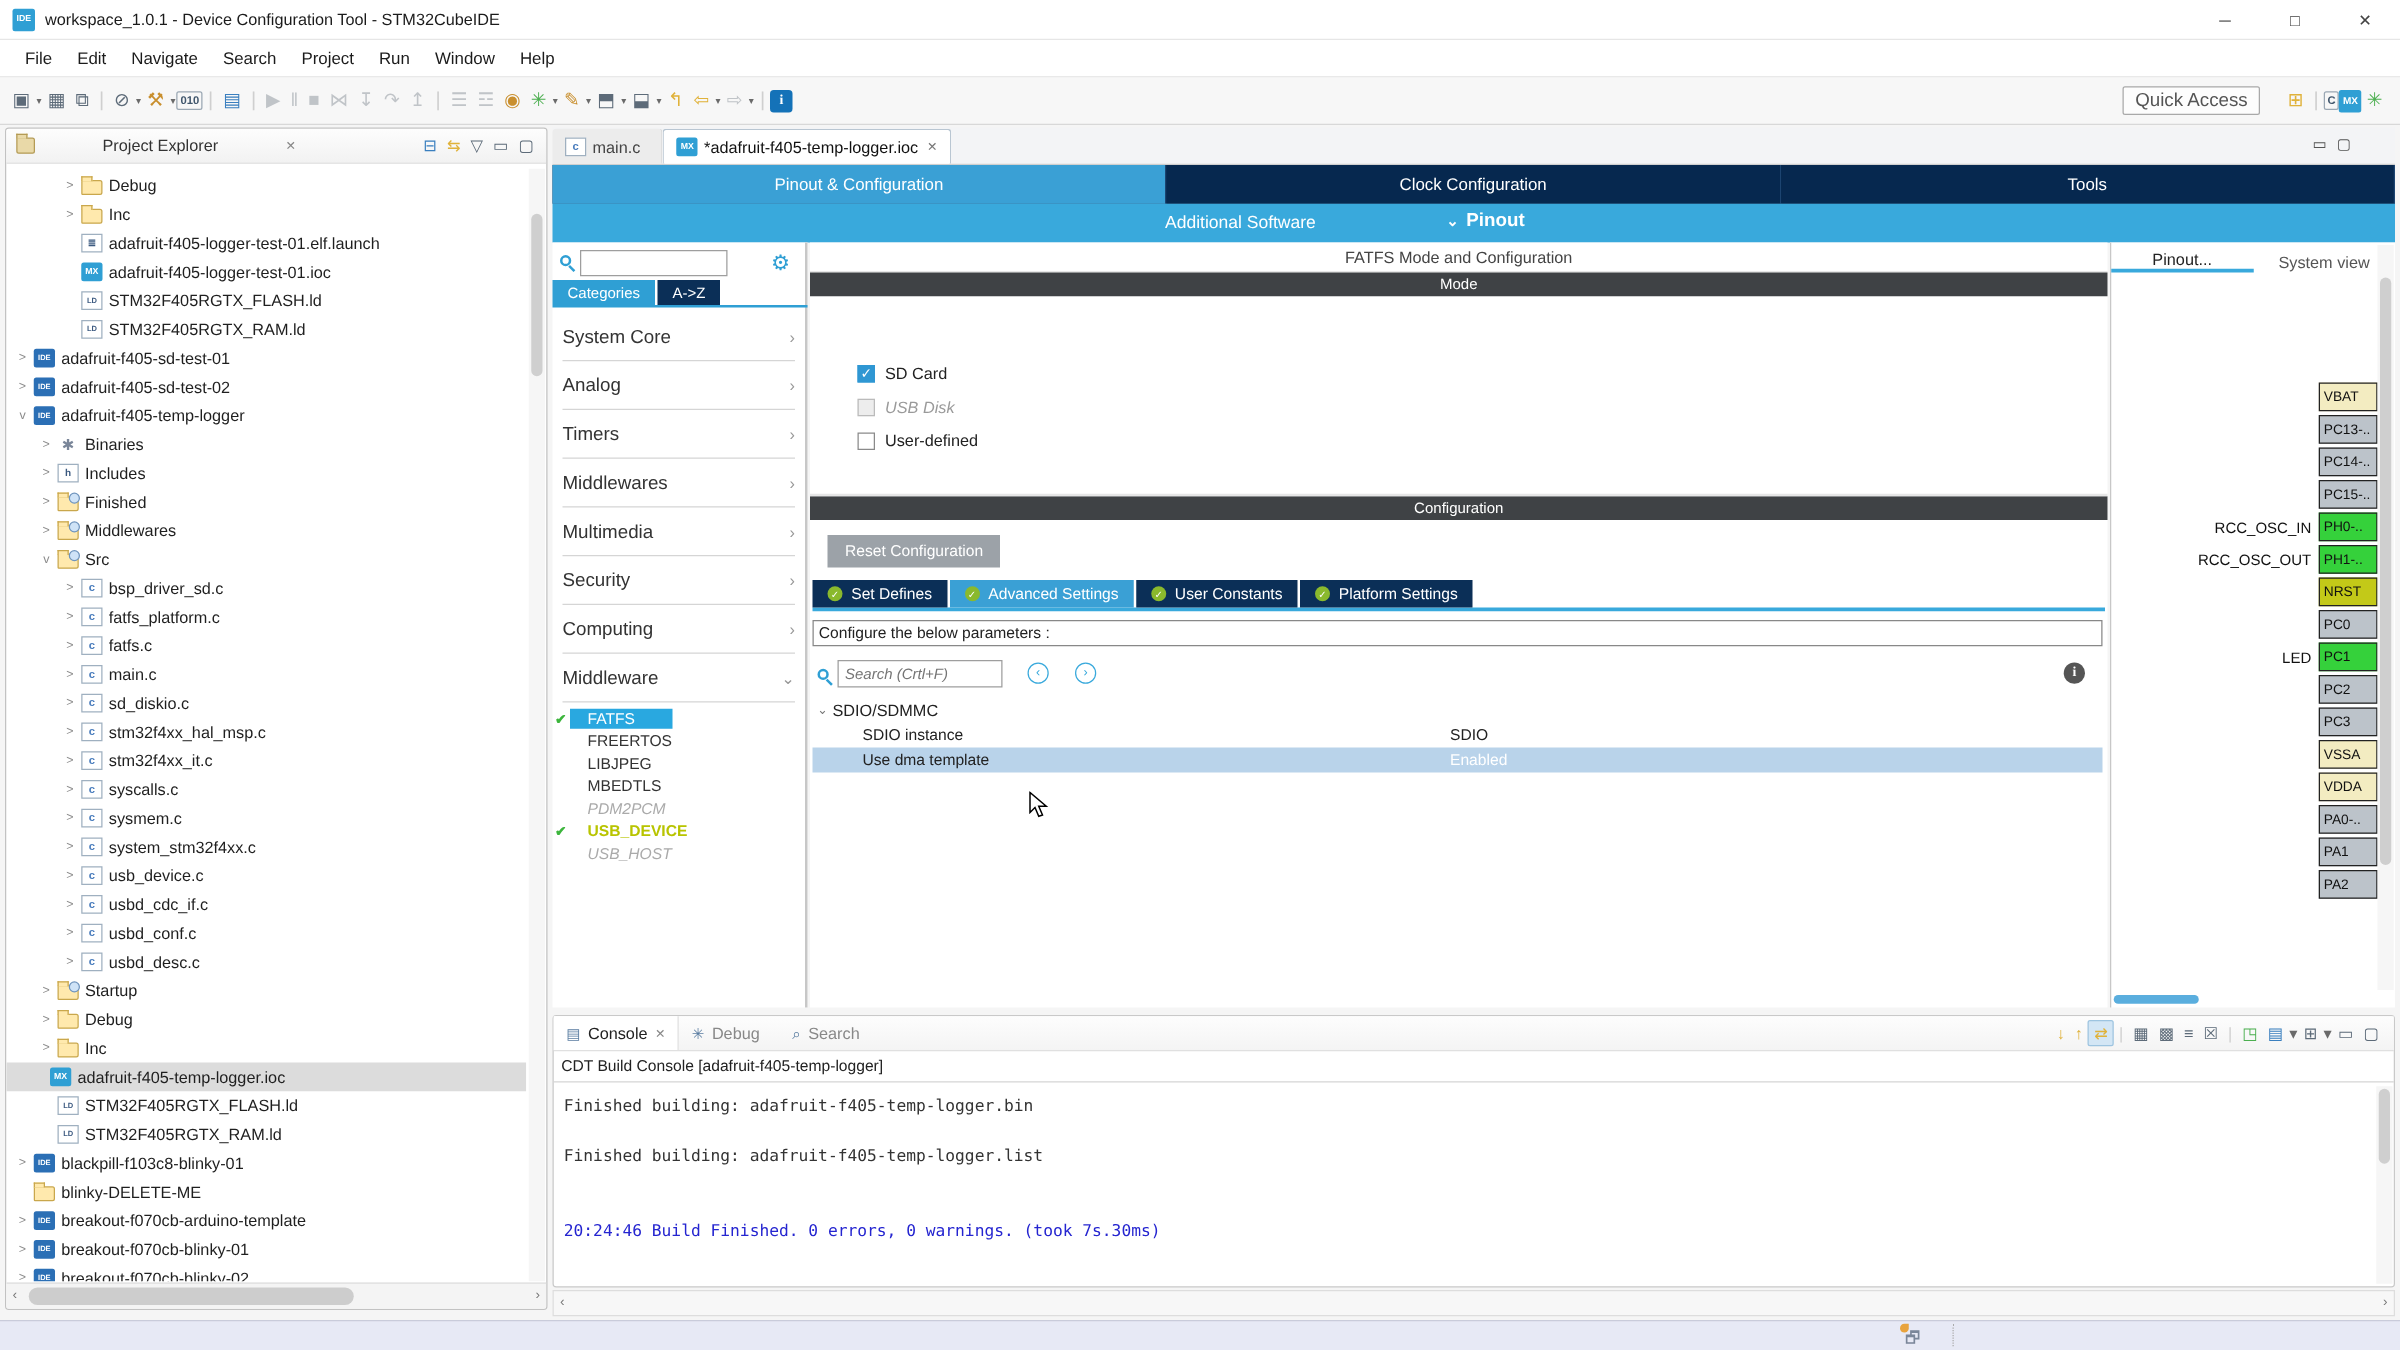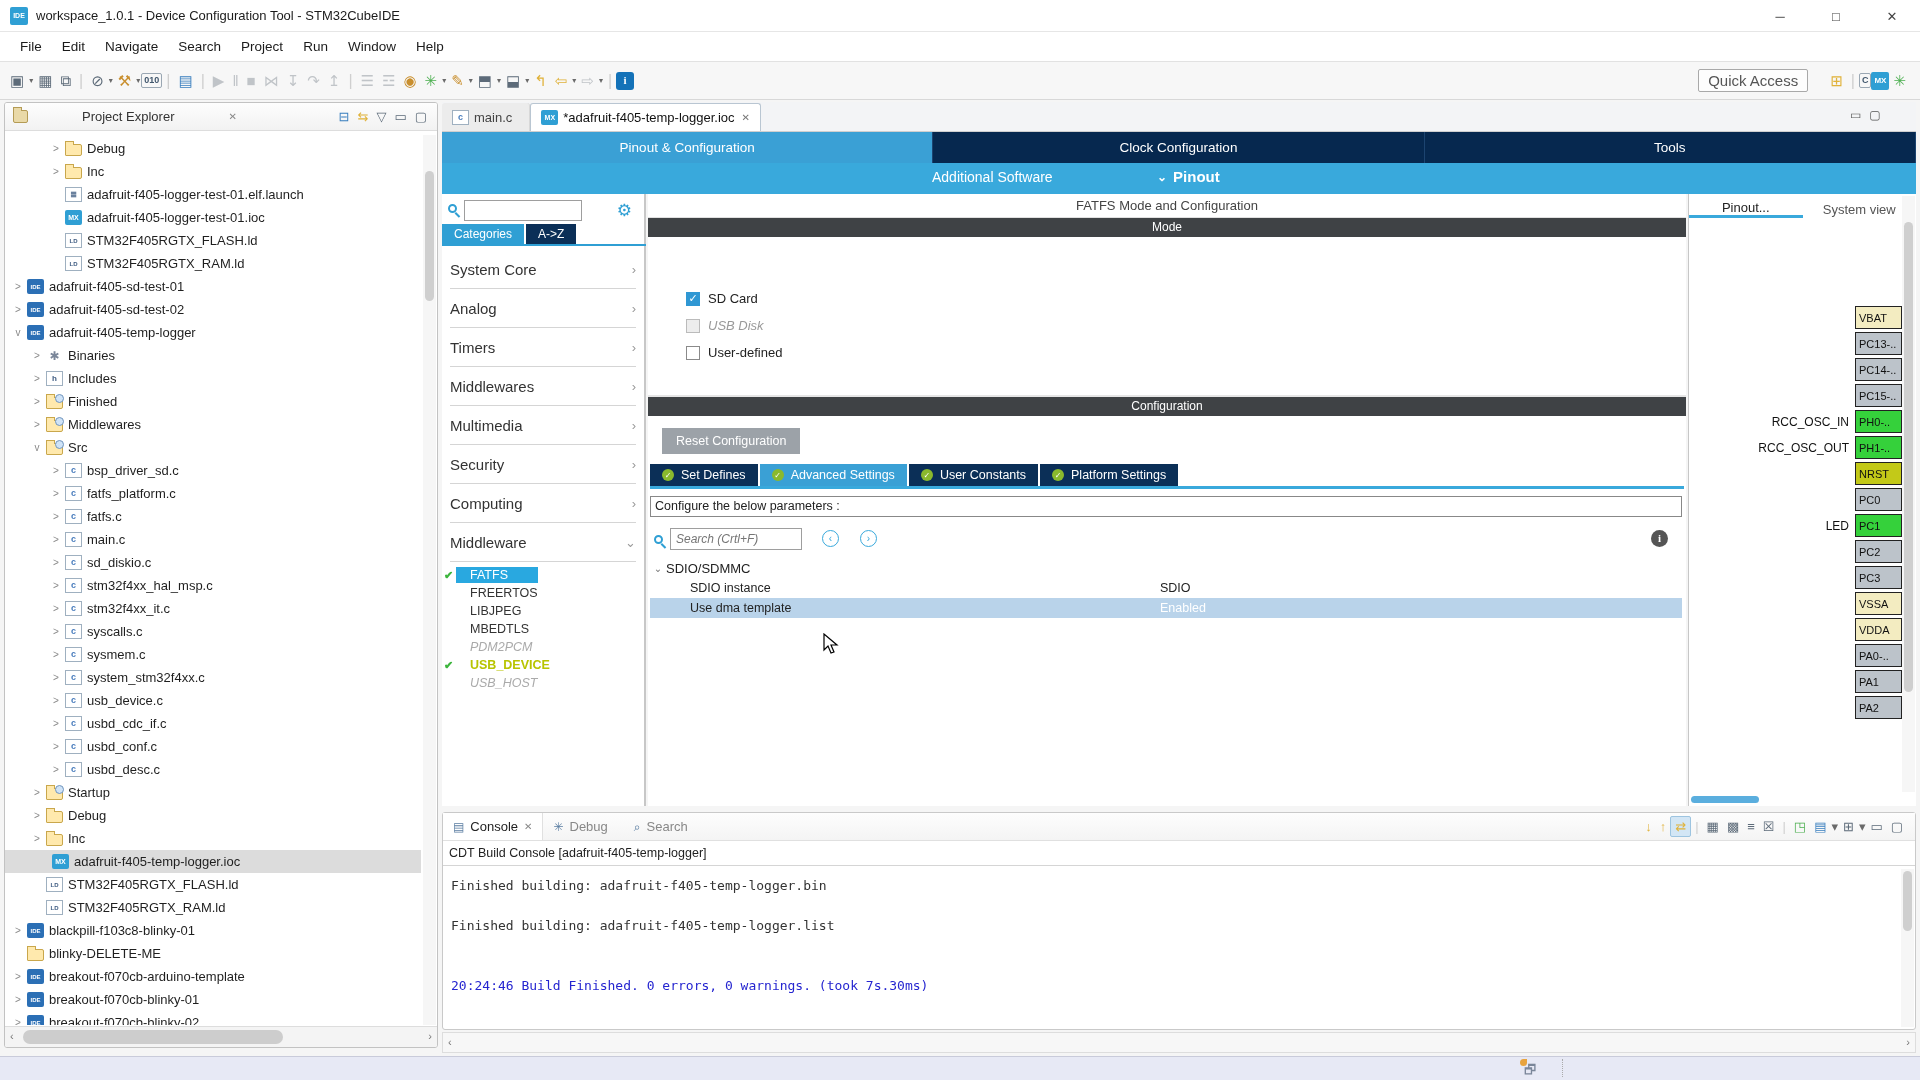--- a/index.html
+++ b/index.html
@@ -486,21 +486,21 @@
           </span>
           <span class="tlabel">Debug</span>
         </div>
         <div class="trow" style="padding-left: 25px;">
           <span class="texp">&gt;</span>
           <span class="ticon folder">
             <span class="ticon-txt"></span>
           </span>
           <span class="tlabel">Inc</span>
         </div>
-        <div class="trow sel" style="padding-left: 31px;">
+        <div class="trow sel" style="padding-left: 19px;">
           <span class="texp"></span>
           <span class="ticon mx">
             <span class="ticon-txt">MX</span>
           </span>
           <span class="tlabel">adafruit-f405-temp-logger.ioc</span>
         </div>
         <div class="trow" style="padding-left: 25px;">
           <span class="texp"></span>
           <span class="ticon ld">
             <span class="ticon-txt">LD</span>

